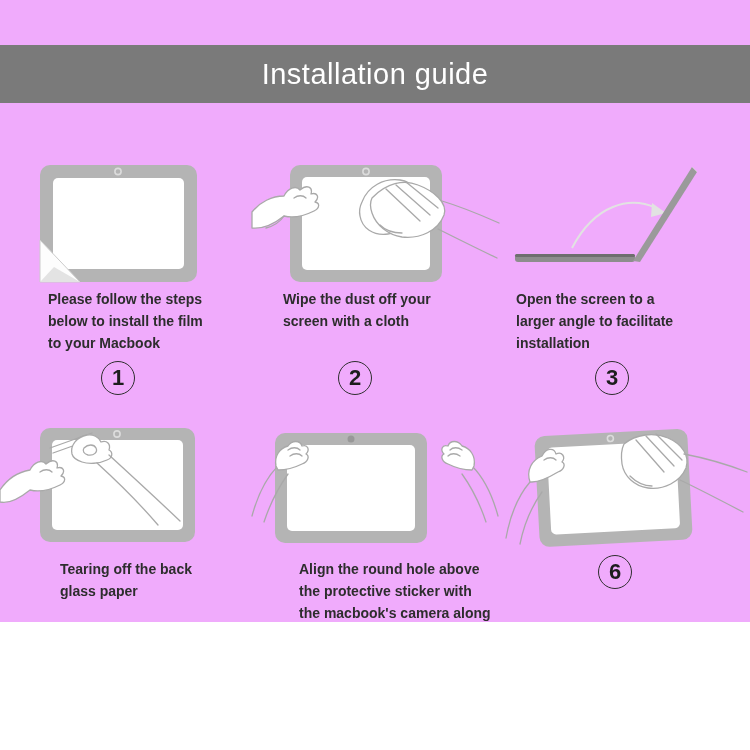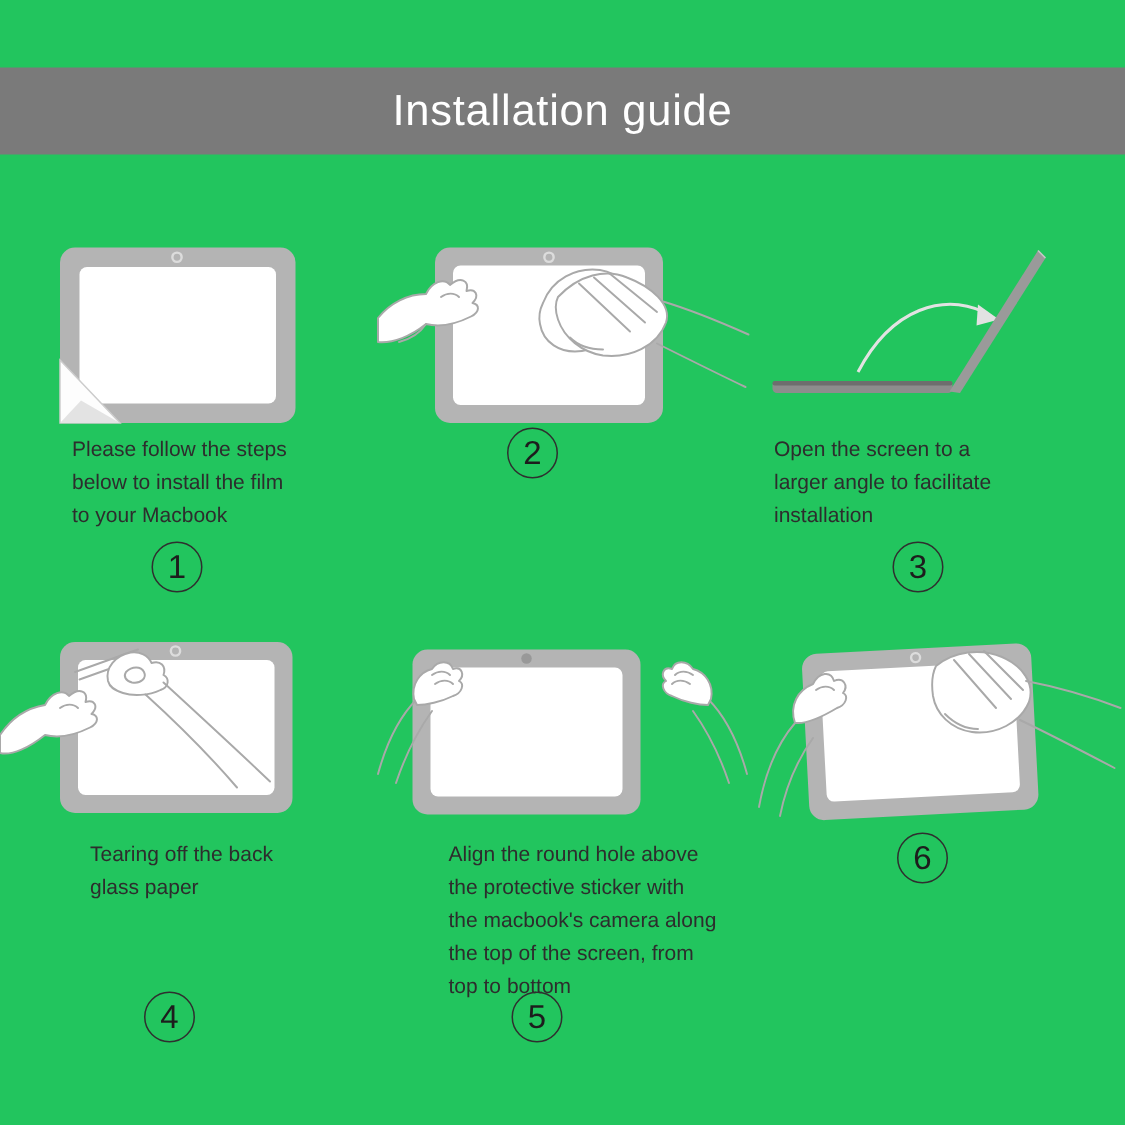--- a/index.html
+++ b/index.html
@@ -1,22 +1,22 @@
 <!DOCTYPE html>
 <html><head>
 <meta charset="utf-8">
 <style>
   html,body{margin:0;padding:0;background:#ffffff;}
   body{width:750px;height:750px;font-family:"Liberation Sans",sans-serif;-webkit-font-smoothing:antialiased;}
-  .page{width:750px;height:750px;background:#22c55e;overflow:hidden;}
+  .page{width:750px;height:622px;background:#f0abfc;overflow:hidden;}
 
   .banner{margin-top:45px;height:58px;background:#7a7a7a;display:flex;align-items:center;justify-content:center;}
   .banner .title{color:#ffffff;font-size:29px;letter-spacing:0.5px;font-weight:400;}
 
-  .steps-grid{margin-top:47px;display:grid;grid-template-columns:250px 250px 250px;grid-auto-rows:auto;row-gap:25px;}
+  .steps-grid{margin-top:47px;display:grid;grid-template-columns:250px 250px 250px;grid-auto-rows:auto;row-gap:25px;font-weight:bold;}
   .step{display:flex;flex-direction:column;}
   .fig{height:135px;position:relative;}
   .fig svg{display:block;}
   .caption{font-size:14px;line-height:22px;color:#2d2d2d;white-space:pre-line;padding-top:3px;box-sizing:border-box;}
   .r1 .caption{height:76px;}
   .r2 .caption{height:106px;margin-left:22px;}
   .s1 .caption{padding-left:48px;}
   .s2 .caption{padding-left:33px;}
   .s3 .caption{padding-left:16px;}
   .s4 .caption{padding-left:38px;}
@@ -81,20 +81,22 @@
 
           <path class="hand" d="M112 52 C118 36 134 28 150 30 C163 32 171 42 169 54 C167 70 154 82 138 84 C123 86 112 78 110 66 C109 61 110 56 112 52 Z"></path>
 
           <path class="hand" d="M122 48 C136 33 154 29 168 35 C184 41 198 53 194 65 C188 81 170 89 152 87 C138 85 126 75 122 63 C120 57 120 52 122 48 Z"></path>
           <path class="ln" d="M136 39 L170 71 M146 35 L180 65 M156 32 L188 58"></path>
           <path class="ln" d="M130 75 C136 81 144 83 152 83"></path>
 
           <path class="ln" d="M192 51 C212 57 231 65 249 73 M188 79 C208 89 228 99 247 108"></path>
         </svg>
       </div>
+      <div class="caption">Wipe the dust off your
+screen with a cloth</div>
       <div class="badge">
           <span>2</span>
         </div>
     </div>
 
     <div class="step r1 s3">
       <div class="fig">
         <svg width="250" height="135" viewBox="0 0 250 135">
           <path class="arrow" d="M72 98 C95 54 130 46 156 58"></path>
           <polygon points="166,63 152,53 151,67" fill="#e2e2e2"></polygon>

